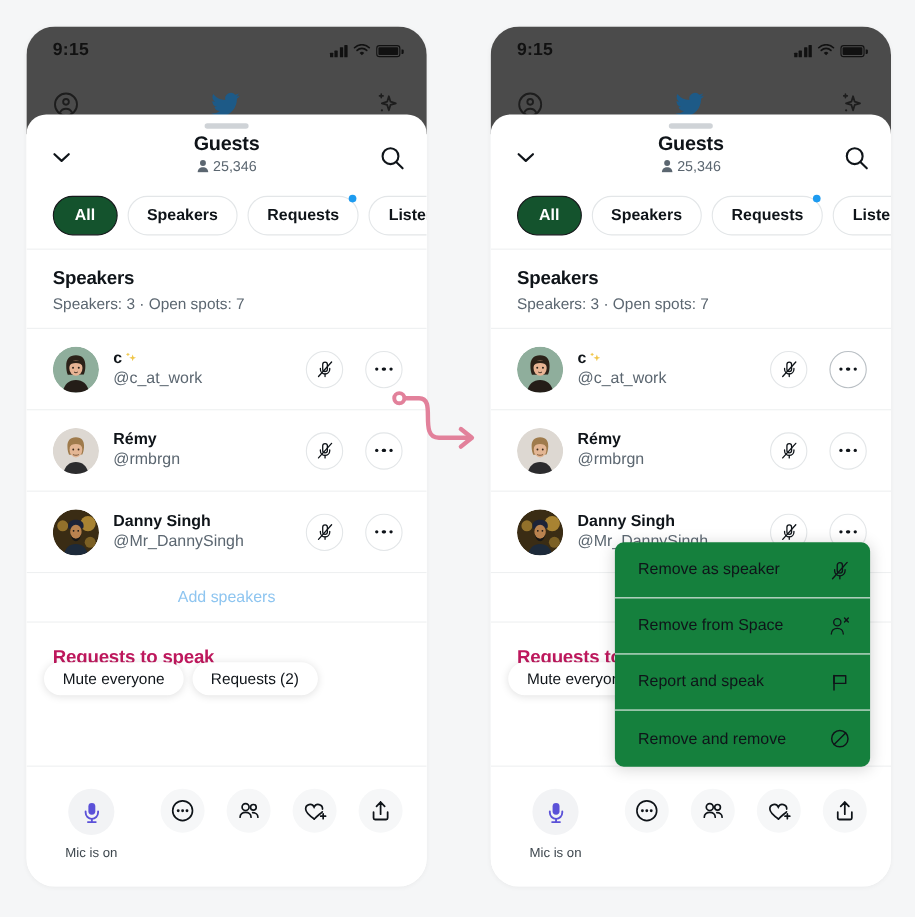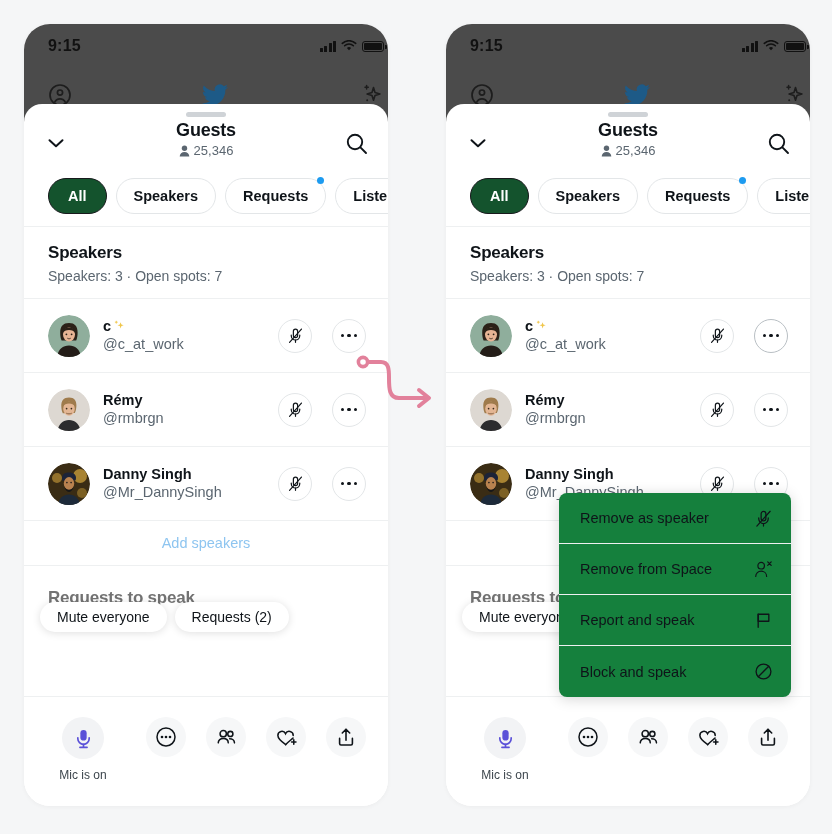--- a/index.html
+++ b/index.html
@@ -22,21 +22,20 @@
     overflow:hidden;
     box-shadow:0 1px 5px rgba(0,0,0,.045);
   }
   .phone.left{left:24px;}
   .phone.right{left:446px;}
 
   
   .chrome{
     position:absolute;left:0;top:0;width:100%;height:98px;
     background:#4b4b4b;
-    padding-left:20px;
   }
   .statusbar{
     position:absolute;left:0;top:0;width:100%;height:44px;
     display:flex;align-items:center;justify-content:space-between;
     padding:0 24px;box-sizing:border-box;
   }
   .clock{color:#111;font-size:16px;font-weight:700;letter-spacing:.2px;}
   .status-icons{display:flex;align-items:center;gap:5px;}
   .bars{display:flex;align-items:flex-end;gap:1.5px;height:11px;}
   .bars i{display:block;width:3px;background:#111;border-radius:.5px;}
@@ -124,21 +123,21 @@
   .dots i{width:3.6px;height:3.6px;border-radius:50%;background:#0f1419;display:block;}
 
   .addrow{
     border-top:1px solid #eef0f1;border-bottom:1px solid #eef0f1;
     text-align:center;padding:14px 0;
     font-size:14.5px;color:#8ec5f0;
   }
 
   
   .req{padding:22px 24px 0;position:relative;}
-  .req-title{font-size:17px;font-weight:700;color:#737373;letter-spacing:-.2px;}
+  .req-title{font-size:17px;font-weight:700;color:#be185d;letter-spacing:-.2px;}
   .req-pills{
     position:absolute;left:16px;top:36px;display:flex;gap:8px;
   }
   .rpill{
     height:30px;border-radius:18px;background:#fff;
     box-shadow:0 1px 8px rgba(0,0,0,.13);
     display:flex;align-items:center;padding:0 17px;
     font-size:14px;font-weight:400;color:#0f1419;
   }
 
@@ -713,21 +712,21 @@
         <div class="mitem">
           <span>Report and speak</span>
           <span class="mi-ic">
             <svg width="19" height="19" viewBox="0 0 20 20">
               <path d="M4.4 3.2v14" stroke="#0f1419" stroke-width="1.4" stroke-linecap="round"></path>
               <path d="M4.4 3.4h11.2v7.4H4.4z" fill="none" stroke="#0f1419" stroke-width="1.4" stroke-linejoin="round"></path>
             </svg>
           </span>
         </div>
         <div class="mitem">
-          <span>Block and speak</span>
+          <span>Remove and remove</span>
           <span class="mi-ic">
             <svg width="19" height="19" viewBox="0 0 20 20">
               <circle cx="10" cy="10" r="7.8" fill="none" stroke="#0f1419" stroke-width="1.4"></circle>
               <path d="M4.5 15.5 15.5 4.5" stroke="#0f1419" stroke-width="1.4" stroke-linecap="round"></path>
             </svg>
           </span>
         </div>
       </div>
     </div>
   </div>

